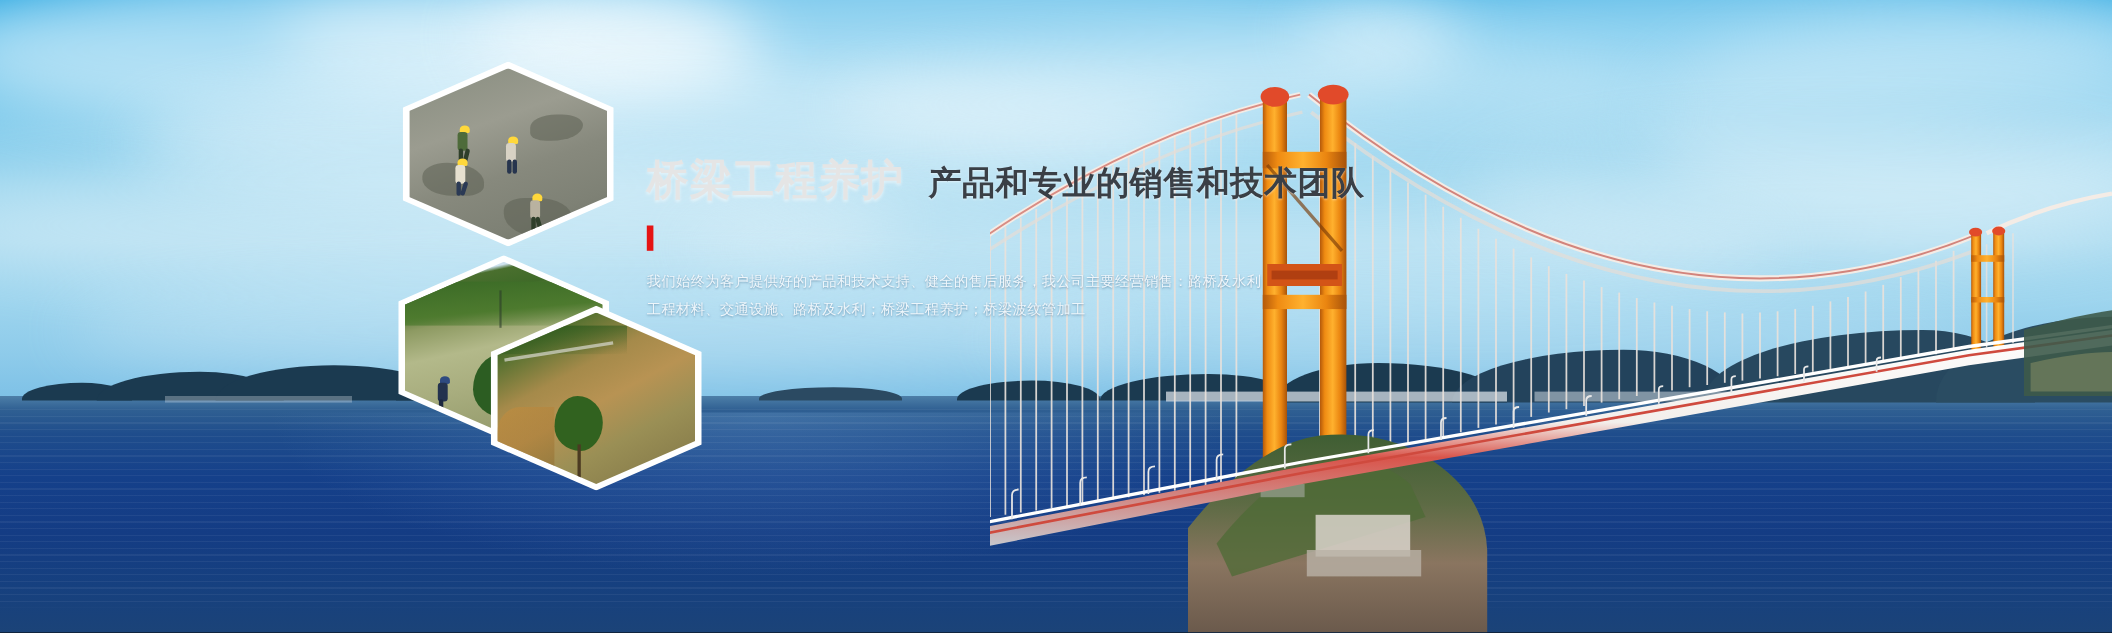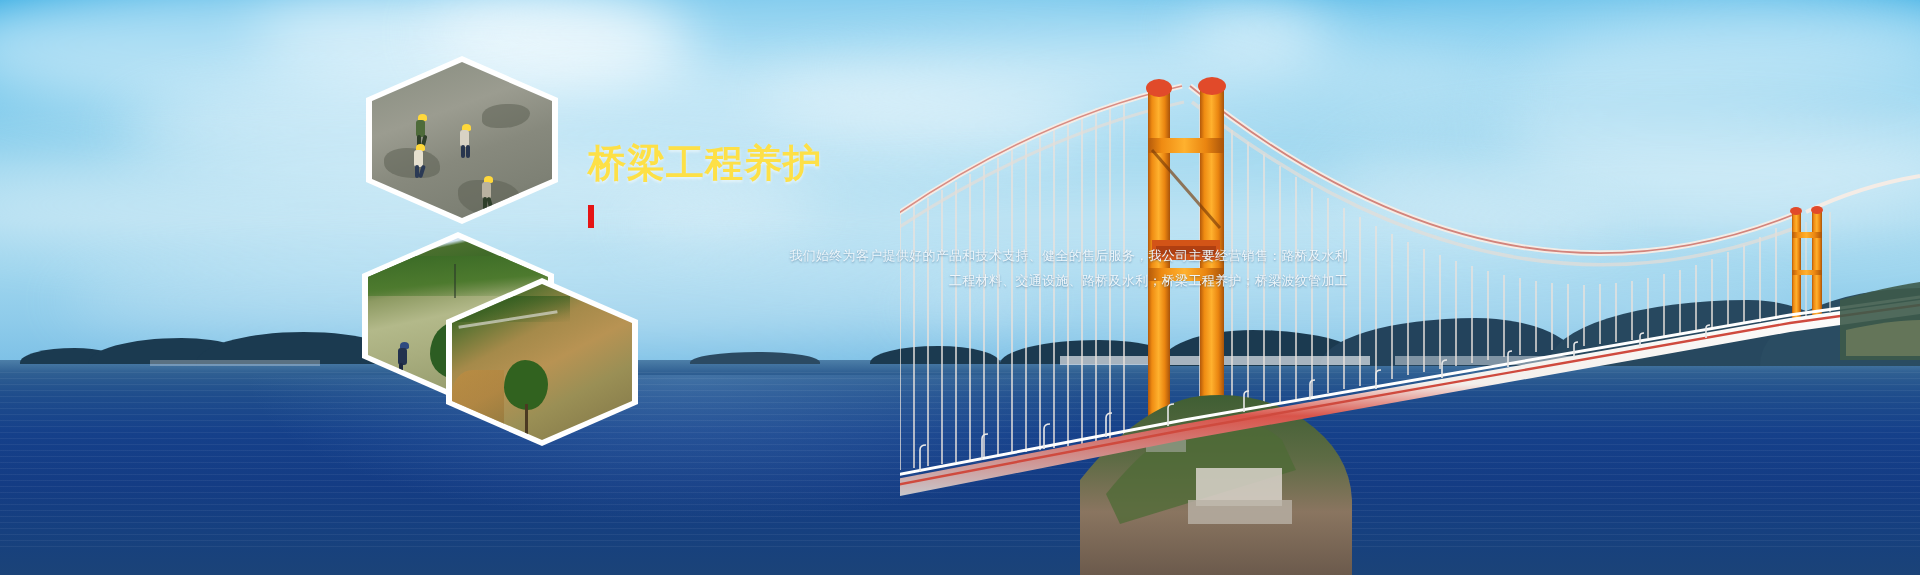--- a/index.html
+++ b/index.html
@@ -136,33 +136,33 @@
       linear-gradient(118deg,rgba(255,255,255,.10) 0 1px,rgba(0,0,0,0) 1px 12px),
       linear-gradient(62deg, rgba(255,255,255,.10) 0 1px,rgba(0,0,0,0) 1px 12px),
       linear-gradient(152deg,#cfe2ef 0%,#cfe2ef 9%,#35611f 11%,#5e7433 20%,#a58a4a 36%,#b89353 52%,#9a8f55 70%,#8a7f4c 88%,#7a6f40 100%);
   }
 
   
   .copy{position:absolute;left:588px;top:138px;width:760px;}
 
   .headline{display:flex;align-items:baseline;white-space:nowrap;}
   .headline .h-main{
-    font-size:38px;font-weight:bold;color:#fde047;letter-spacing:1px;
+    font-size:38px;font-weight:bold;color:#e5e5e5;letter-spacing:1px;
     text-shadow:0 2px 3px rgba(255,255,255,.55);
   }
   .headline .h-sub{
     font-size:30px;font-weight:bold;color:#3a3f46;margin-left:22px;letter-spacing:.5px;
     text-shadow:0 1px 2px rgba(255,255,255,.5);
   }
 
   .tagline{display:flex;align-items:center;margin-top:16px;}
   .tagline .bar{width:6px;height:23px;background:#e51414;margin-right:12px;flex:none;}
   .tagline .txt{font-size:23px;color:#ffffff;letter-spacing:.5px;text-shadow:0 1px 3px rgba(20,60,100,.45);}
 
-  .body{margin-top:18px;text-align:right;}
+  .body{margin-top:18px;}
   .body p{margin:0 0 5px 0;font-size:13px;line-height:20px;color:#eef6fb;letter-spacing:.3px;
     text-shadow:0 1px 2px rgba(20,60,100,.45);}
 </style>
 </head>
 <body>
 
 <div class="banner">
 
   <div class="sky">
     <div class="cloud c12"></div>
@@ -431,20 +431,21 @@
                     background:linear-gradient(150deg,#c98f3e,#8d6a2e);opacity:.55;
                     border-radius:40% 0 0 0;"></div>
       </div>
     </div>
   </div>
 
   <div class="copy">
 
     <div class="headline">
       <span class="h-main">桥梁工程养护</span>
+      <span class="h-sub">产品和专业的销售和技术团队</span>
     </div>
 
     <div class="tagline">
       <span class="bar"></span>
     </div>
 
     <div class="body">
       <p>我们始终为客户提供好的产品和技术支持、健全的售后服务，我公司主要经营销售：路桥及水利</p>
       <p>工程材料、交通设施、路桥及水利；桥梁工程养护；桥梁波纹管加工</p>
     </div>

